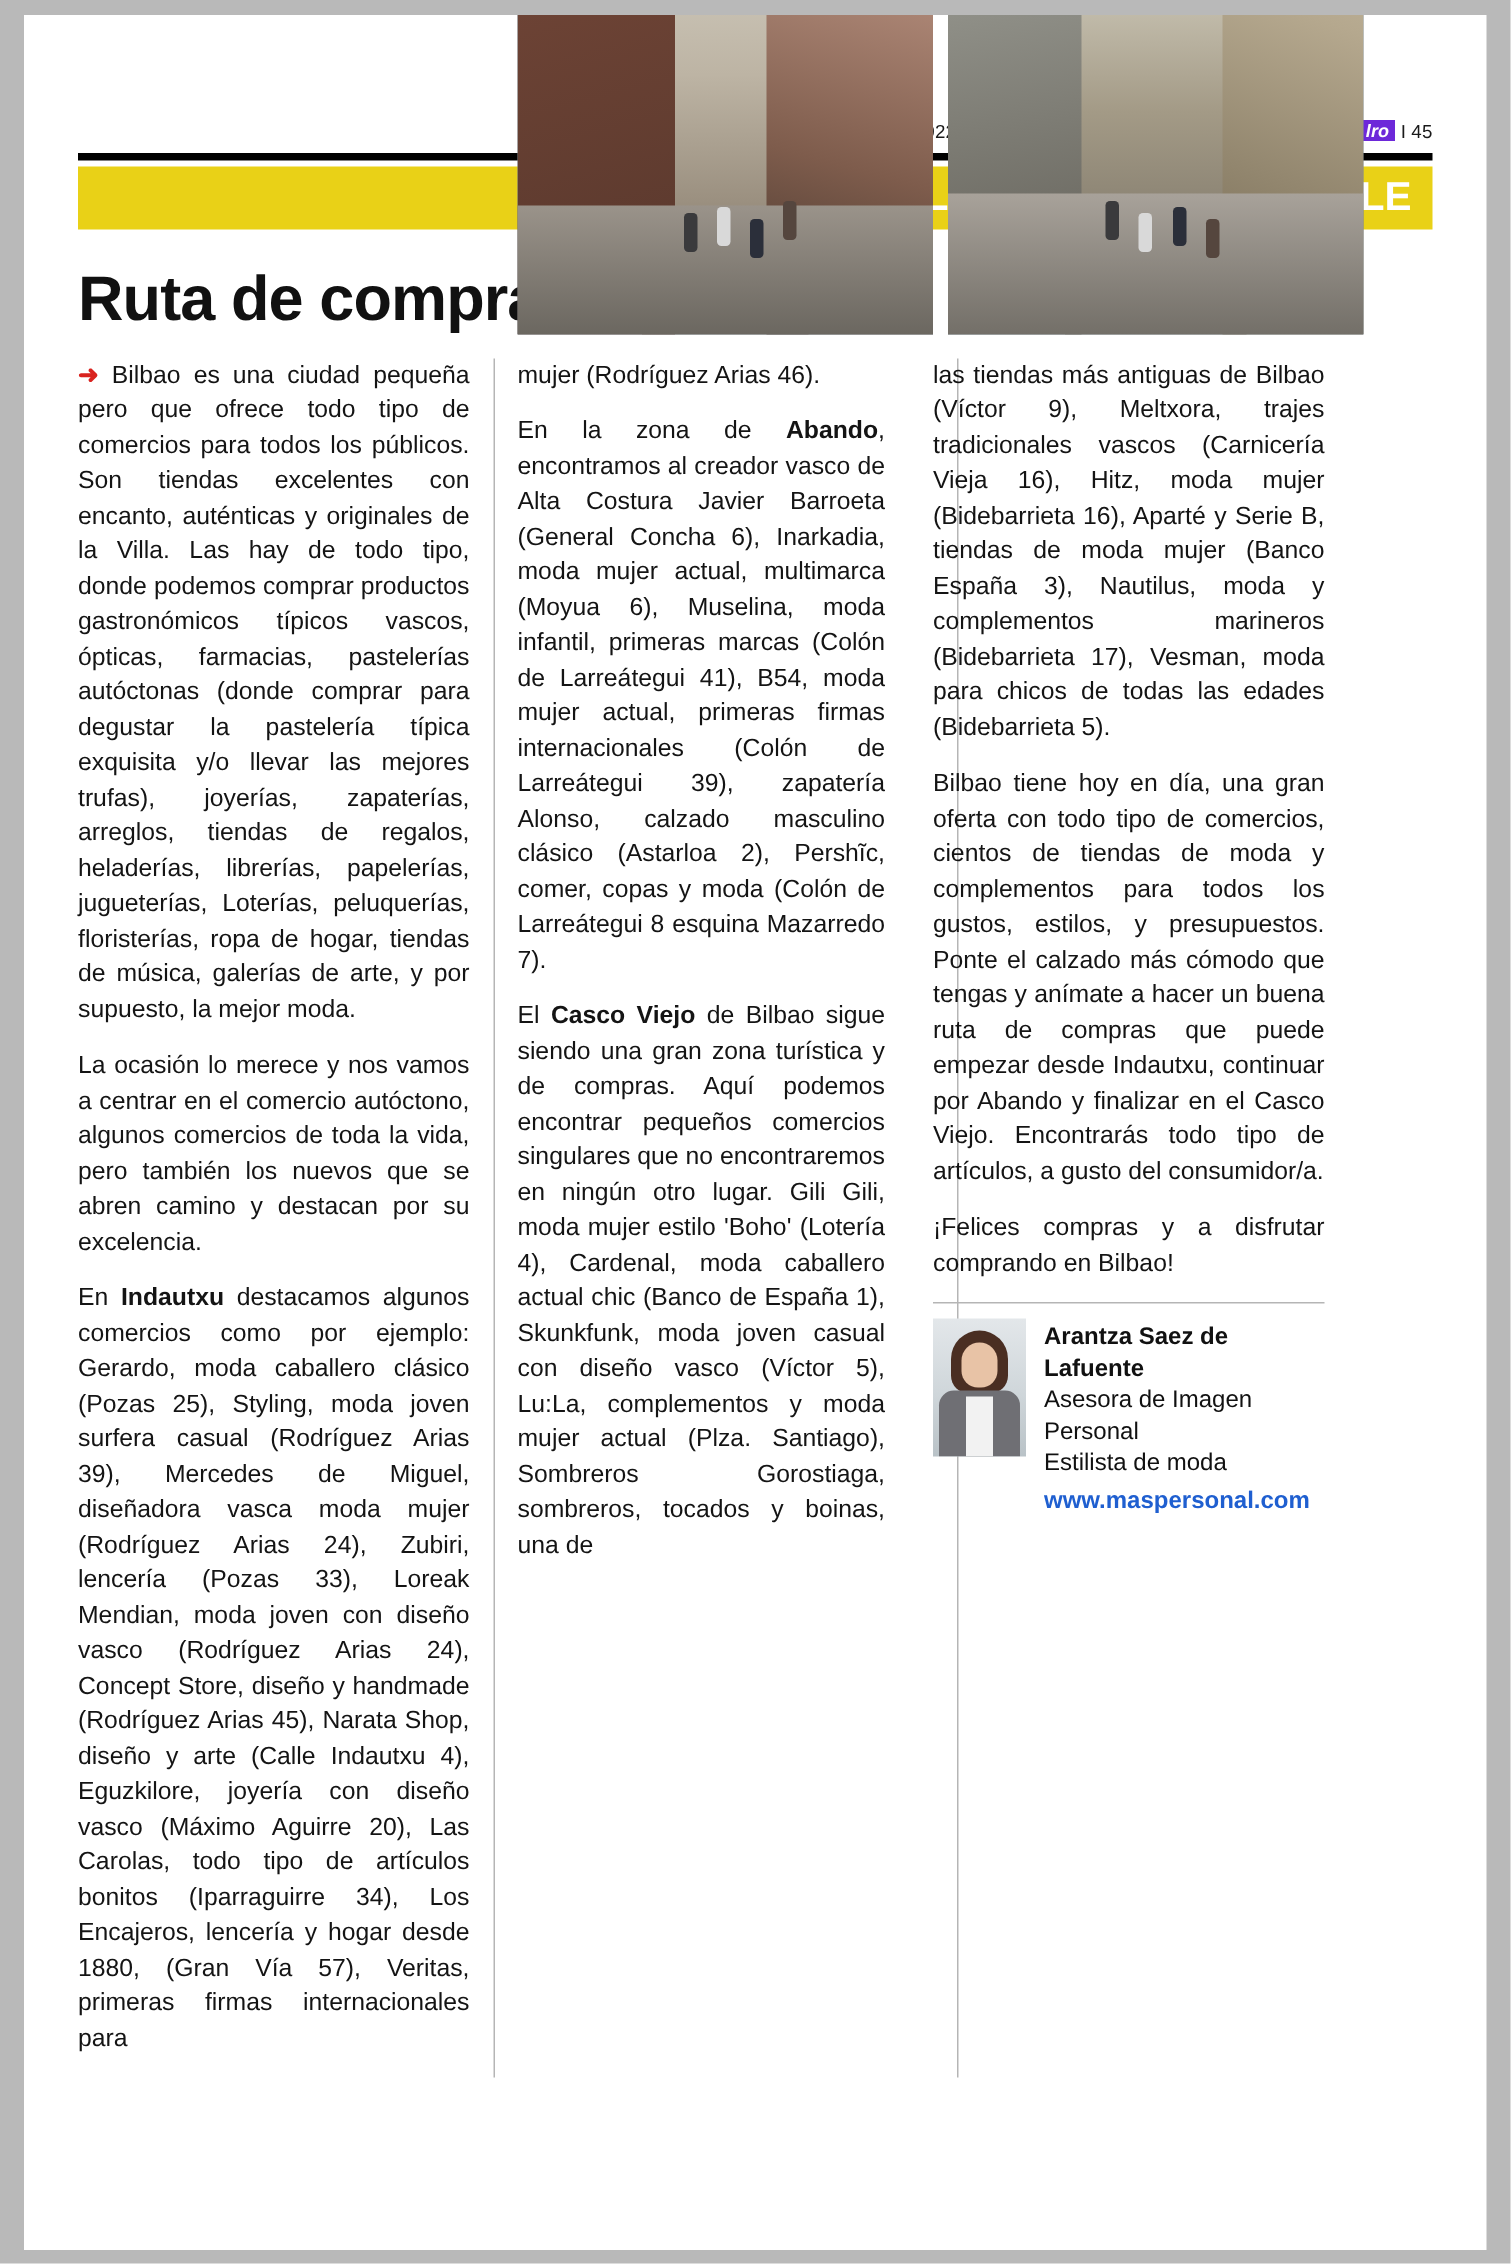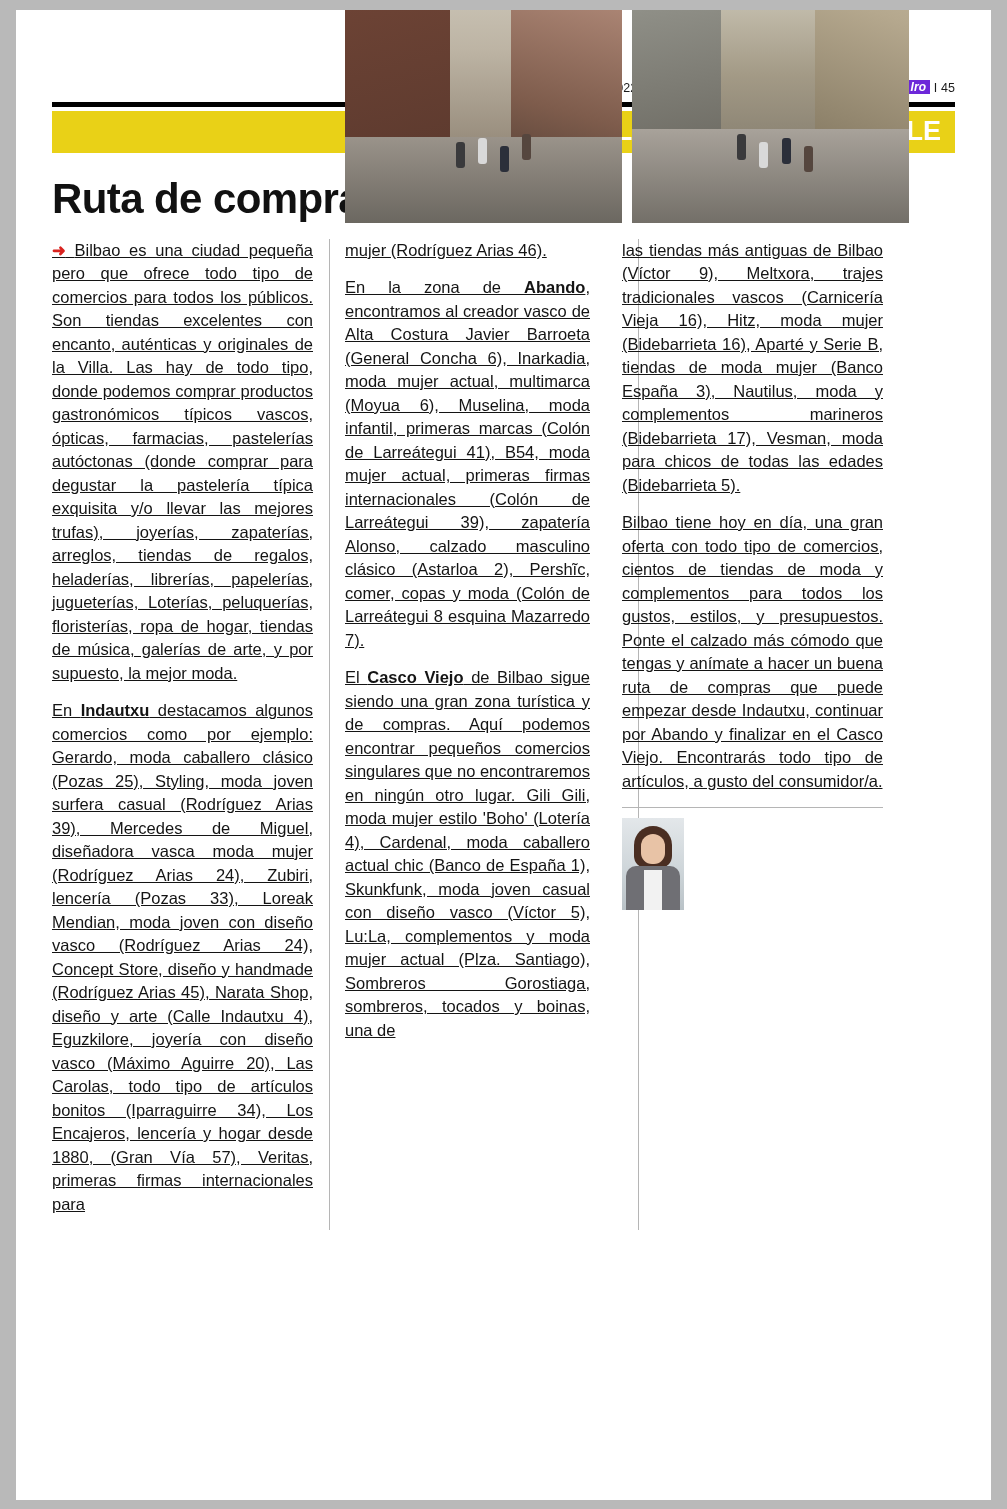--- a/index.html
+++ b/index.html
@@ -84,21 +84,20 @@
     width:1px;
     background:#b5b5b5;
   }
   p {
     margin:0 0 14px 0;
     font-size:16.5px;
     line-height:23.5px;
     color:#141414;
     text-align:justify;
     hyphens:auto;
-    text-decoration:underline;
     -webkit-hyphens:auto;
   }
   .arrow { color:#d9231f; font-weight:bold; }
   b, strong { font-weight:bold; }
 
   
   .photos {
     display:flex;
     gap:10px;
     margin-bottom:14px;
@@ -211,20 +210,21 @@
   <div class="content">
 
     <div class="vline" style="left:277px;"></div>
     <div class="vline" style="left:586px;"></div>
 
     <div class="col c1">
       <p>
         <span class="arrow">➜</span>
         <span>Bilbao es una ciudad pequeña pero que ofrece todo tipo de comercios para todos los públicos. Son tiendas excelentes con encanto, auténticas y originales de la Villa. Las hay de todo tipo, donde podemos comprar productos gastronómicos típicos vascos, ópticas, farmacias, pastelerías autóctonas (donde comprar para degustar la pastelería típica exquisita y/o llevar las mejores trufas), joyerías, zapaterías, arreglos, tiendas de regalos, heladerías, librerías, papelerías, jugueterías, Loterías, peluquerías, floristerías, ropa de hogar, tiendas de música, galerías de arte, y por supuesto, la mejor moda.</span>
       </p>
+      <p>La ocasión lo merece y nos vamos a centrar en el comercio autóctono, algunos comercios de toda la vida, pero también los nuevos que se abren camino y destacan por su excelencia.</p>
       <p>
         <span>En </span><b>Indautxu</b><span> destacamos algunos comercios como por ejemplo: Gerardo, moda caballero clásico (Pozas 25), Styling, moda joven surfera casual (Rodríguez Arias 39), Mercedes de Miguel, diseñadora vasca moda mujer (Rodríguez Arias 24), Zubiri, lencería (Pozas 33), Loreak Mendian, moda joven con diseño vasco (Rodríguez Arias 24), Concept Store, diseño y handmade (Rodríguez Arias 45), Narata Shop, diseño y arte (Calle Indautxu 4), Eguzkilore, joyería con diseño vasco (Máximo Aguirre 20), Las Carolas, todo tipo de artículos bonitos (Iparraguirre 34), Los Encajeros, lencería y hogar desde 1880, (Gran Vía 57), Veritas, primeras firmas internacionales para</span>
       </p>
     </div>
 
     <div class="col c2">
       <div class="photos" style="position:absolute; top:-406px; left:16px;">
         <div class="photo p1">
 
           <div class="mid"></div>
@@ -254,25 +254,32 @@
         <span>En la zona de </span><b>Abando</b><span>, encontramos al creador vasco de Alta Costura Javier Barroeta (General Concha 6), Inarkadia, moda mujer actual, multimarca (Moyua 6), Muselina, moda infantil, primeras marcas (Colón de Larreátegui 41), B54, moda mujer actual, primeras firmas internacionales (Colón de Larreátegui 39), zapatería Alonso, calzado masculino clásico (Astarloa 2), Pershĩc, comer, copas y moda (Colón de Larreátegui 8 esquina Mazarredo 7).</span>
       </p>
       <p>
         <span>El </span><b>Casco Viejo</b><span> de Bilbao sigue siendo una gran zona turística y de compras. Aquí podemos encontrar pequeños comercios singulares que no encontraremos en ningún otro lugar. Gili Gili, moda mujer estilo 'Boho' (Lotería 4), Cardenal, moda caballero actual chic (Banco de España 1), Skunkfunk, moda joven casual con diseño vasco (Víctor 5), Lu:La, complementos y moda mujer actual (Plza. Santiago), Sombreros Gorostiaga, sombreros, tocados y boinas, una de</span>
       </p>
     </div>
 
     <div class="col c3">
       <p>las tiendas más antiguas de Bilbao (Víctor 9), Meltxora, trajes tradicionales vascos (Carnicería Vieja 16), Hitz, moda mujer (Bidebarrieta 16), Aparté y Serie B, tiendas de moda mujer (Banco España 3), Nautilus, moda y complementos marineros (Bidebarrieta 17), Vesman, moda para chicos de todas las edades (Bidebarrieta 5).</p>
       <p>Bilbao tiene hoy en día, una gran oferta con todo tipo de comercios, cientos de tiendas de moda y complementos para todos los gustos, estilos, y presupuestos. Ponte el calzado más cómodo que tengas y anímate a hacer un buena ruta de compras que puede empezar desde Indautxu, continuar por Abando y finalizar en el Casco Viejo. Encontrarás todo tipo de artículos, a gusto del consumidor/a.</p>
+      <p>¡Felices compras y a disfrutar comprando en Bilbao!</p>
 
       <div class="author-sep">
         <div class="avatar">
           <div class="hair"></div>
           <div class="face"></div>
           <div class="body"></div>
           <div class="shirt"></div>
         </div>
+        <div class="author-text">
+          <div class="author-name">Arantza Saez de Lafuente</div>
+          <div class="author-role">Asesora de Imagen Personal</div>
+          <div class="author-role">Estilista de moda</div>
+          <div class="author-site">www.maspersonal.com</div>
+        </div>
       </div>
     </div>
 
   </div>
 </div>
 
 </body></html>

